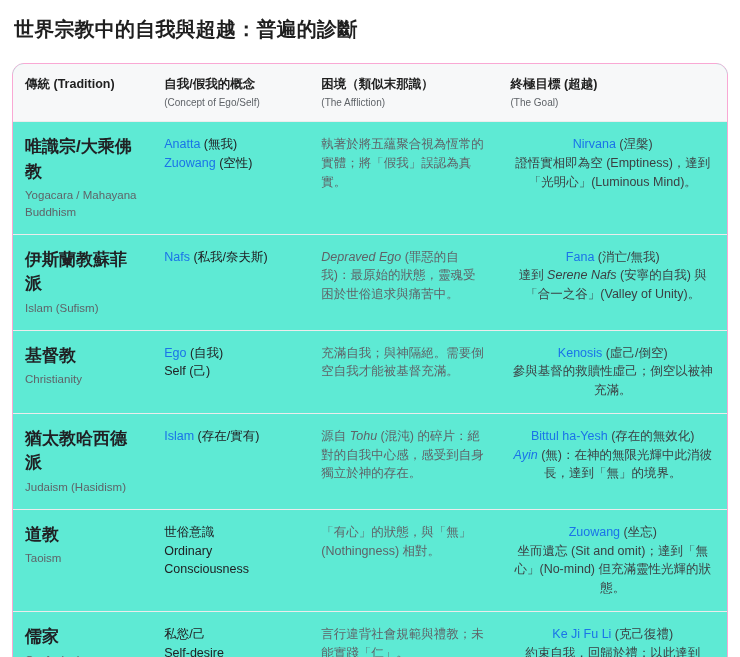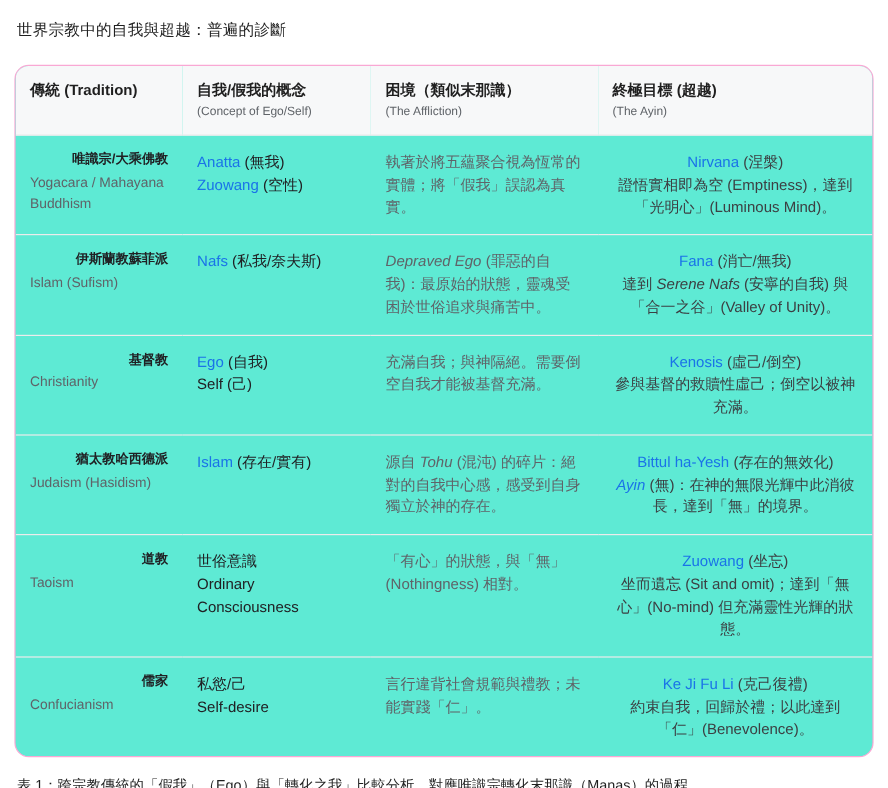--- a/index.html
+++ b/index.html
@@ -5,22 +5,22 @@
   * { box-sizing: border-box; }
   html, body { margin: 0; padding: 0; background: #ffffff; }
   body {
     width: 740px;
     min-height: 657px;
     font-family: "Liberation Sans", "DejaVu Sans", sans-serif;
     color: #1f1f1f;
   }
   .page { padding: 12px 12px 16px 12px; }
   .page-title {
-    font-size: 13px;
-    font-weight: 400;
+    font-size: 20px;
+    font-weight: 700;
     color: #1f1f1f;
     margin: 4px 0 16px 2px;
     letter-spacing: 0.2px;
   }
   .table-wrap {
     border: 1px solid #f9a8d4;
     border-radius: 12px;
     overflow: hidden;
     background: #5eead4;
     margin-top: 20px;
@@ -49,21 +49,21 @@
     color: #5f6368;
     margin-top: 2px;
     line-height: 1.35;
   }
   tbody td {
     padding: 13px 12px;
     vertical-align: top;
     border-top: 1px solid #ececec;
     line-height: 1.45;
   }
-  .trad-zh { font-weight: 700; font-size: 11px; color: #202124; line-height: 1.45; text-align: right; }
+  .trad-zh { font-weight: 700; font-size: 17px; color: #202124; line-height: 1.45; }
   .trad-en { font-size: 11.5px; color: #5f6368; margin-top: 3px; line-height: 1.45; }
   .cell-line { line-height: 1.5; }
   td.concept { color: #202124; }
   td.affliction { color: #5f6368; }
   td.goal { color: #3c4043; text-align: center; }
   .link { color: #1a73e8; cursor: pointer; }
   .em { font-style: italic; }
   .link.em { color: #1a73e8; font-style: italic; }
   .caption {
     margin: 14px 2px 0 2px;
@@ -94,21 +94,21 @@
             <th>
               <div class="th-main">自我/假我的概念</div>
               <div class="th-sub">(Concept of Ego/Self)</div>
             </th>
             <th>
               <div class="th-main">困境（類似末那識）</div>
               <div class="th-sub">(The Affliction)</div>
             </th>
             <th>
               <div class="th-main">終極目標 (超越)</div>
-              <div class="th-sub">(The Ayin)</div>
+              <div class="th-sub">(The Goal)</div>
             </th>
           </tr>
       </thead>
       <tbody>
           <tr>
             <td>
               <div class="trad-zh">唯識宗/大乘佛教</div>
               <div class="trad-en">Yogacara / Mahayana Buddhism</div>
             </td>
             <td class="concept">

